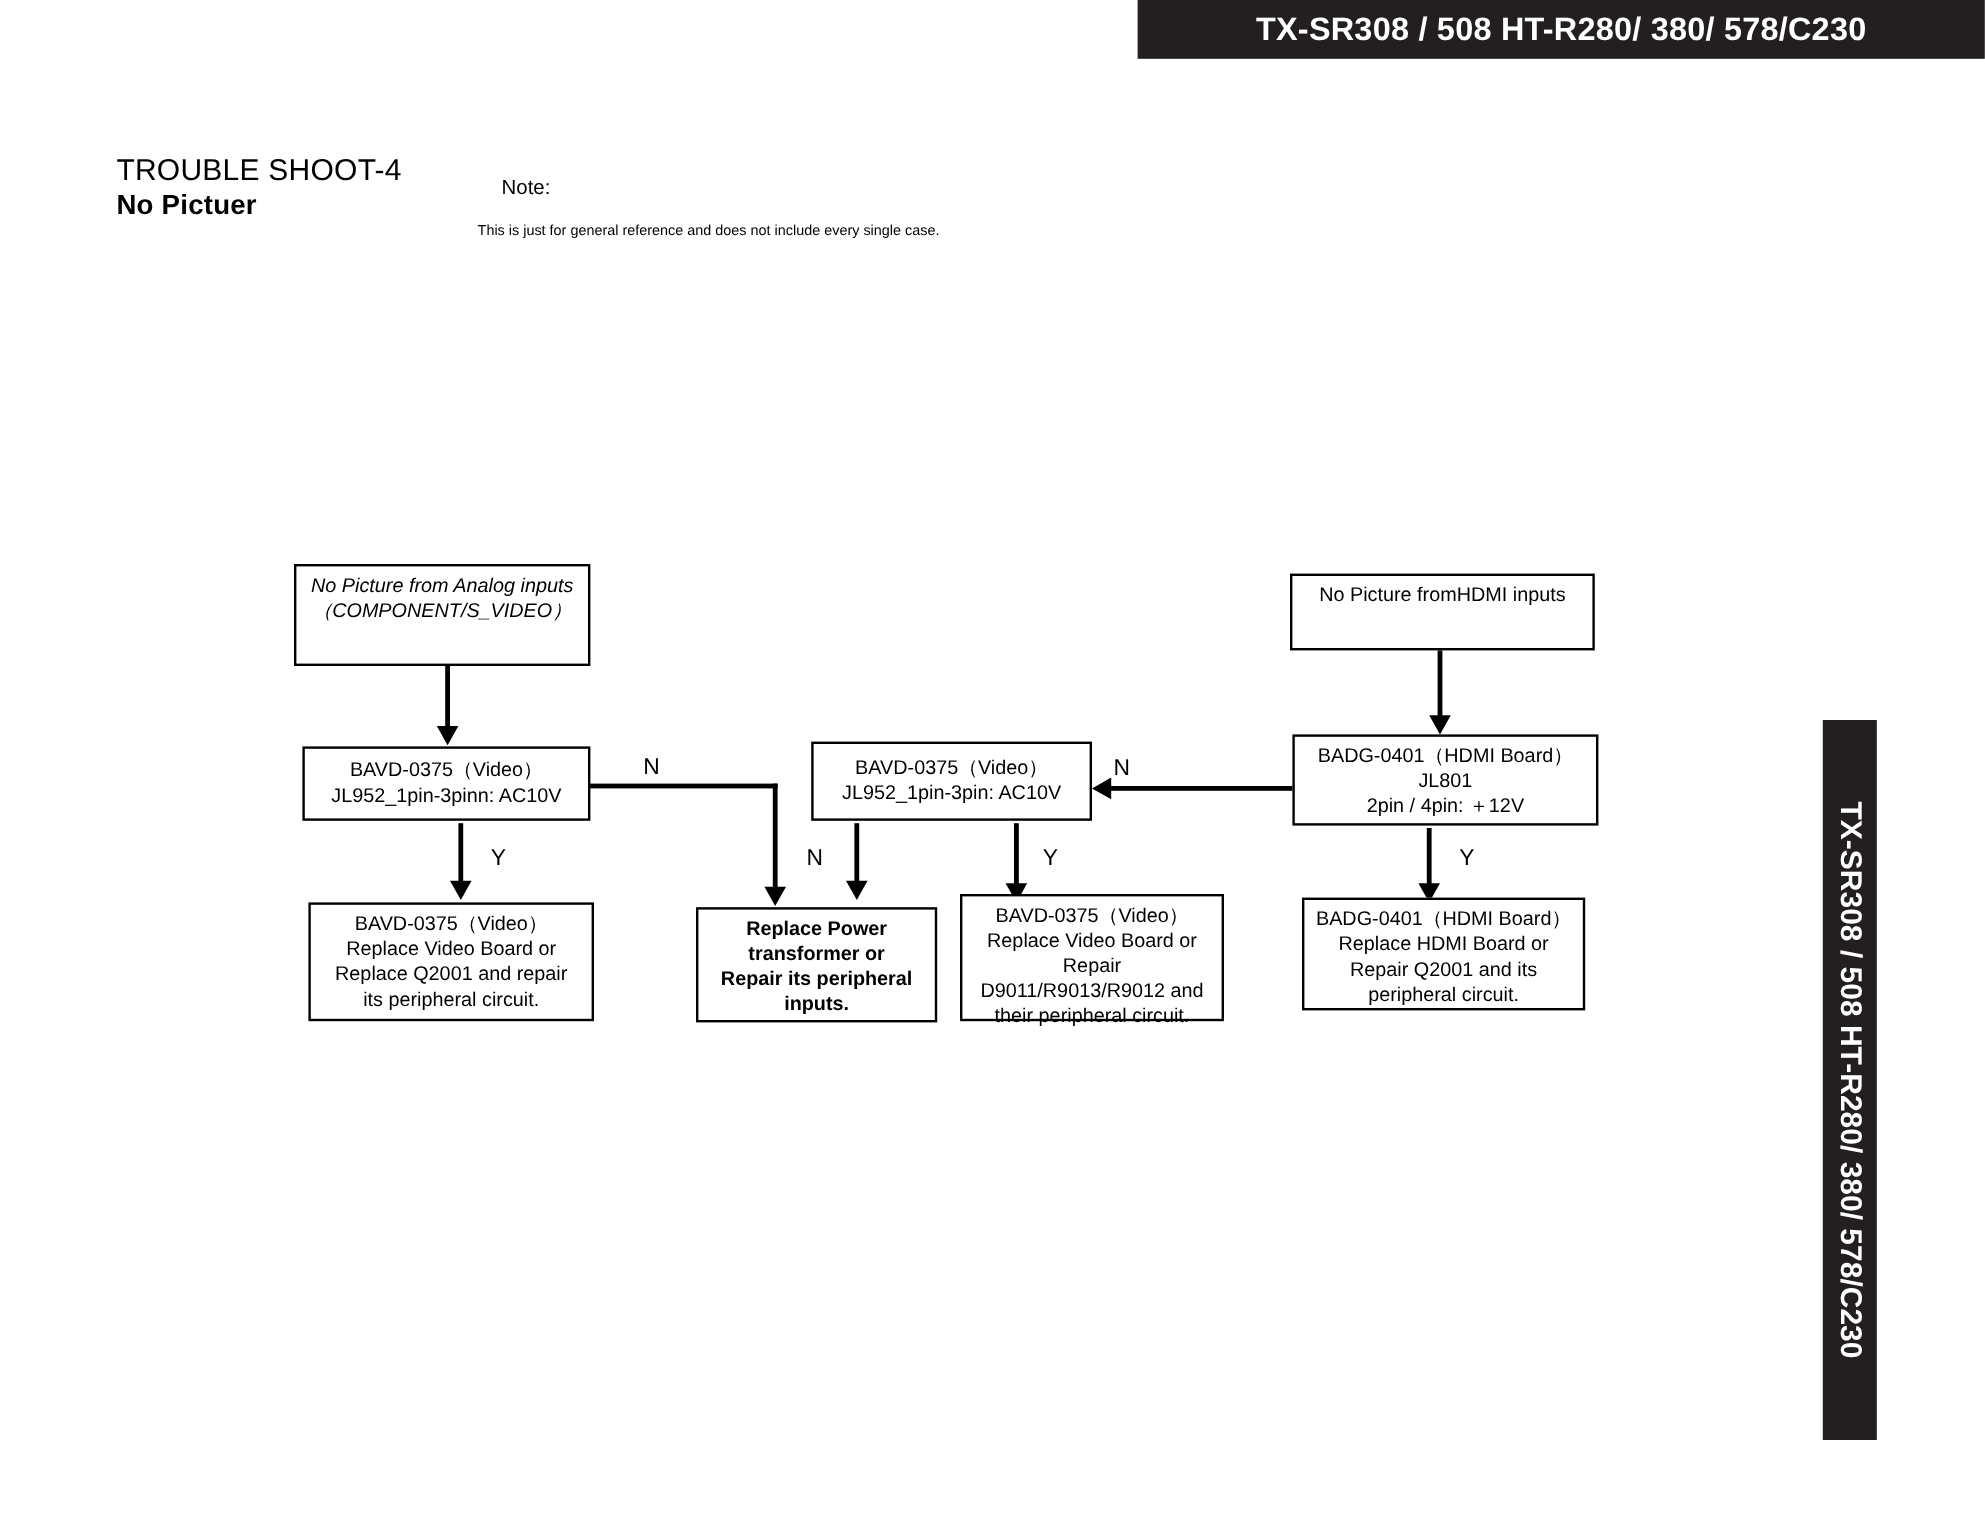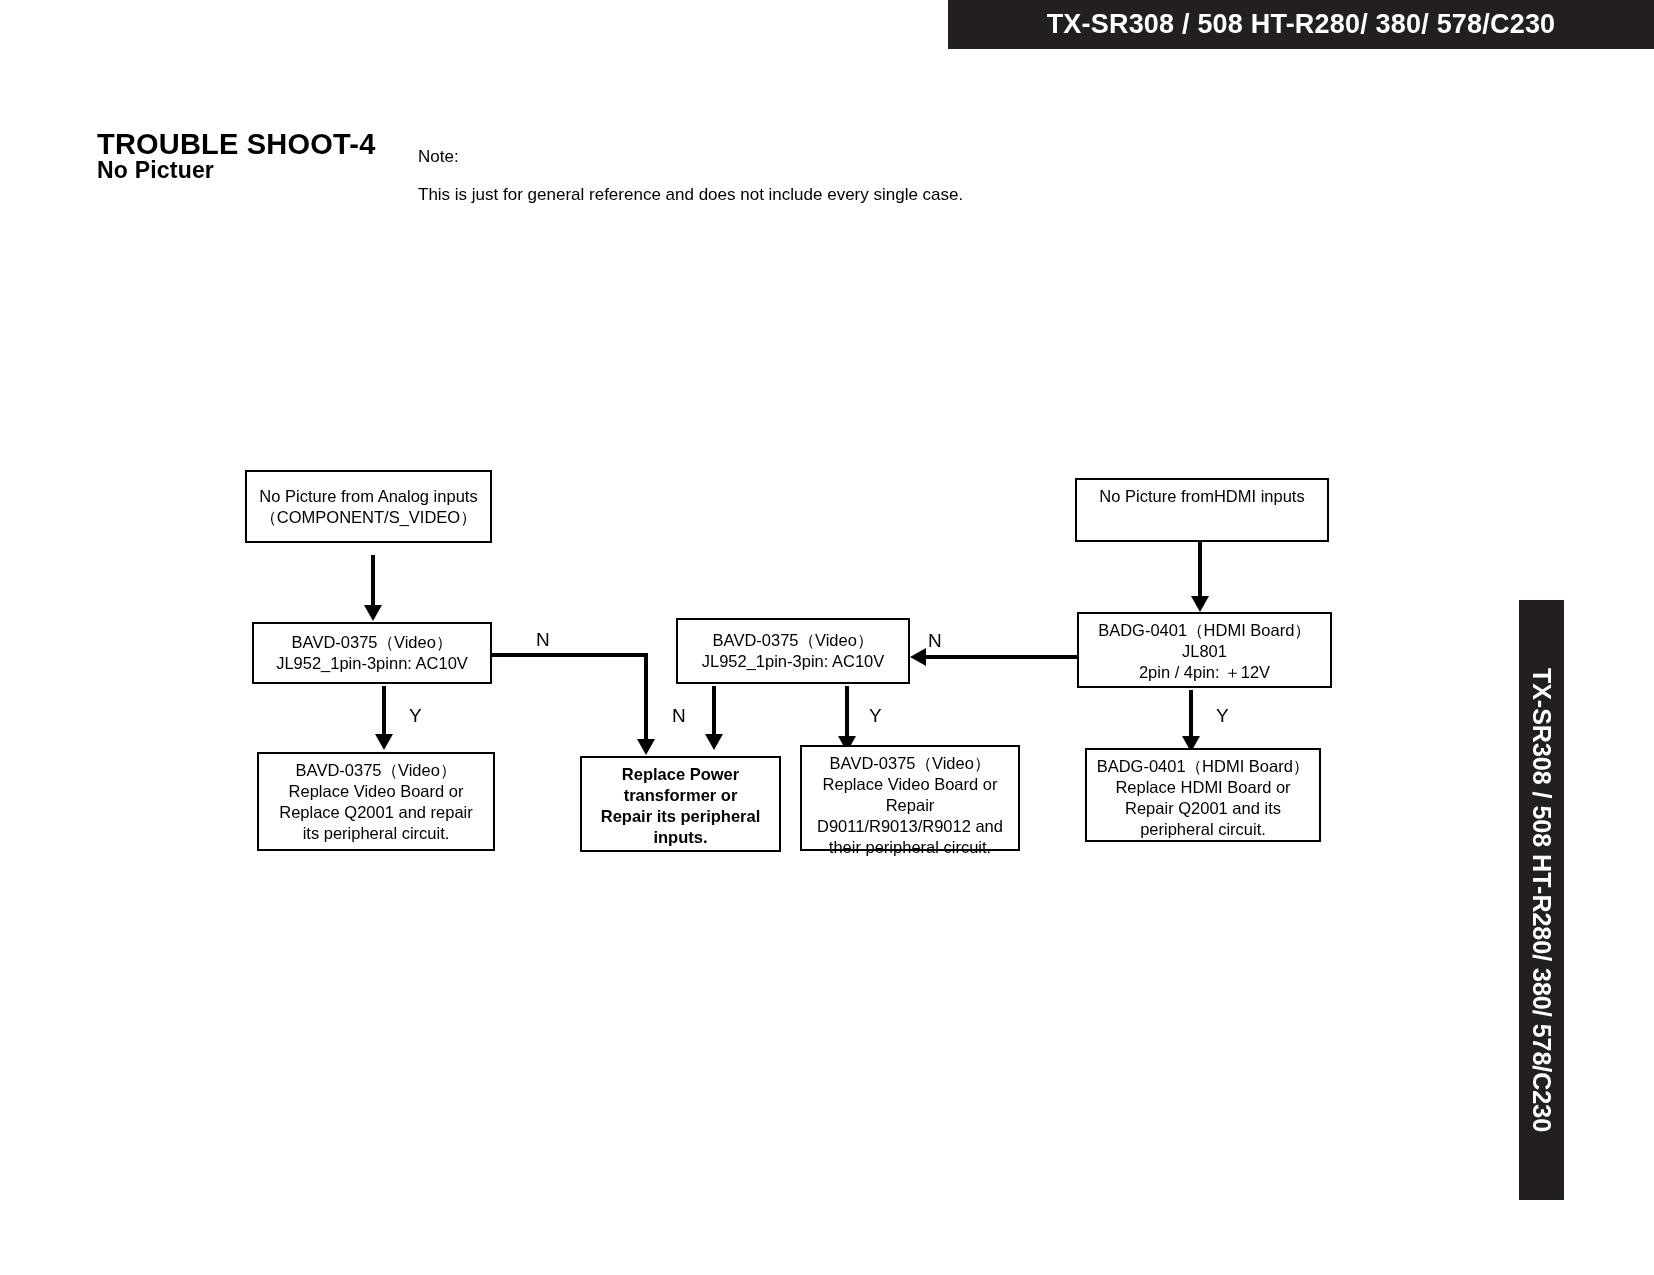--- a/index.html
+++ b/index.html
@@ -60,22 +60,22 @@
     align-items: center;
     justify-content: center;
     white-space: nowrap;
   }
 
   
   .page-title {
     position: absolute;
     left: 97px;
     top: 128px;
-    font-size: 29px;
-    font-weight: bold;
+    font-size: 25px;
+    font-weight: normal;
     letter-spacing: 0.2px;
     white-space: nowrap;
   }
   .page-subtitle {
     position: absolute;
     left: 97px;
     top: 157px;
     font-size: 23px;
     font-weight: bold;
     letter-spacing: 0.2px;
@@ -83,23 +83,23 @@
   }
   .note-label {
     position: absolute;
     left: 418px;
     top: 147px;
     font-size: 17px;
     white-space: nowrap;
   }
   .note-text {
     position: absolute;
-    left: 418px;
+    left: 398px;
     top: 185px;
-    font-size: 17px;
+    font-size: 12px;
     white-space: nowrap;
   }
 
   
   .node {
     position: absolute;
     box-sizing: border-box;
     border: 2px solid #000000;
     background: #ffffff;
     font-size: 16.5px;
@@ -161,21 +161,21 @@
 
 <div class="side-tab">
   <span class="side-tab-text">TX-SR308 / 508  HT-R280/ 380/ 578/C230</span>
 </div>
 
 <div class="page-title">TROUBLE SHOOT-4</div>
 <div class="page-subtitle">No Pictuer</div>
 <div class="note-label">Note:</div>
 <div class="note-text">This is just for general reference and does not include every single case.</div>
 
-<div class="node center" style="left:245px; top:470px; width:247px; height:73px; display:flex; flex-direction:column; justify-content:center;">
+<div class="node center" style="left:245px; top:470px; width:247px; height:85px; display:flex; flex-direction:column; font-style:italic;">
   <span class="ln">No Picture from Analog inputs</span>
   <span class="ln">（COMPONENT/S_VIDEO）</span>
 </div>
 
 <div class="vline" style="left:371px; top:555px; height:52px;"></div>
 <div class="arrow-down" style="left:364px; top:605px;"></div>
 
 <div class="node center" style="left:252px; top:622px; width:240px; height:62px; display:flex; flex-direction:column; justify-content:center;">
   <span class="ln">BAVD-0375（Video）</span>
   <span class="ln">JL952_1pin-3pinn: AC10V</span>

